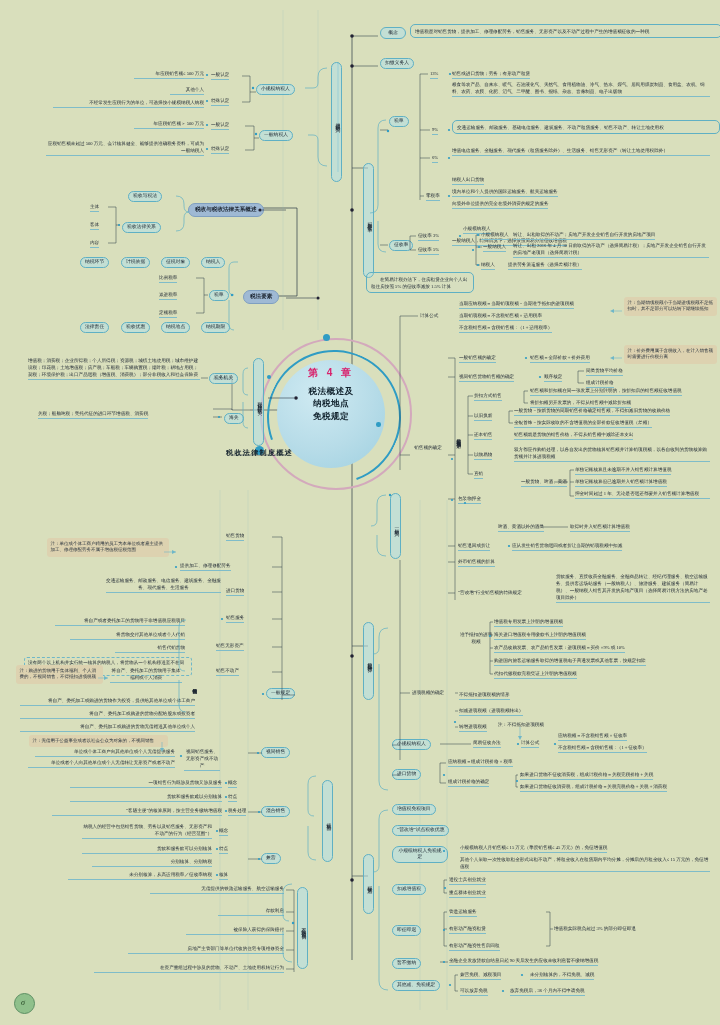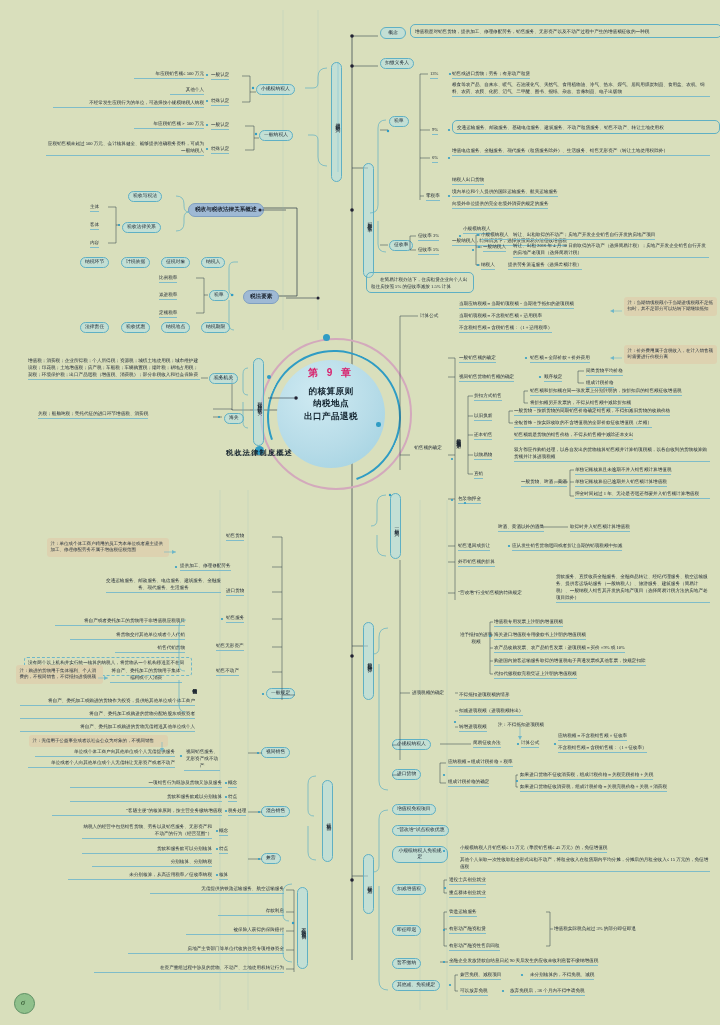--- a/index.html
+++ b/index.html
@@ -142,25 +142,25 @@
   </svg>
 
   <div id="hub">
     <div class="ring ring1"></div>
     <div class="ring ring2"></div>
     <div class="ring ring3"></div>
     <div class="dot" style="left:80px;top:4px;width:7px;height:7px;"></div>
     <div class="dot" style="left:24px;top:45px;width:4px;height:4px;"></div>
     <div class="dot" style="left:133px;top:92px;width:4.5px;height:4.5px;"></div>
     <div class="dot" style="left:12px;top:116px;width:9px;height:9px;"></div>
-    <div class="chapter">第 9 章</div>
+    <div class="chapter">第 4 章</div>
     <div class="title">
-      <div>的核算原则</div>
+      <div>税法概述及</div>
       <div>纳税地点</div>
-      <div>出口产品退税</div>
+      <div>免税规定</div>
     </div>
   </div>
   <div class="hub-label" style="left:226px;top:448px;">税收法律制度概述</div>
 
   <div class="pill vert" style="left:331px;top:62px;height:110px;">增值税纳税人</div>
 
   <div class="pill" style="left:256px;top:84px;">小规模纳税人</div>
   <div class="pill" style="left:259px;top:130px;">一般纳税人</div>
 
   <div class="leaf" style="left:211px;top:72px;">一般认定</div>

